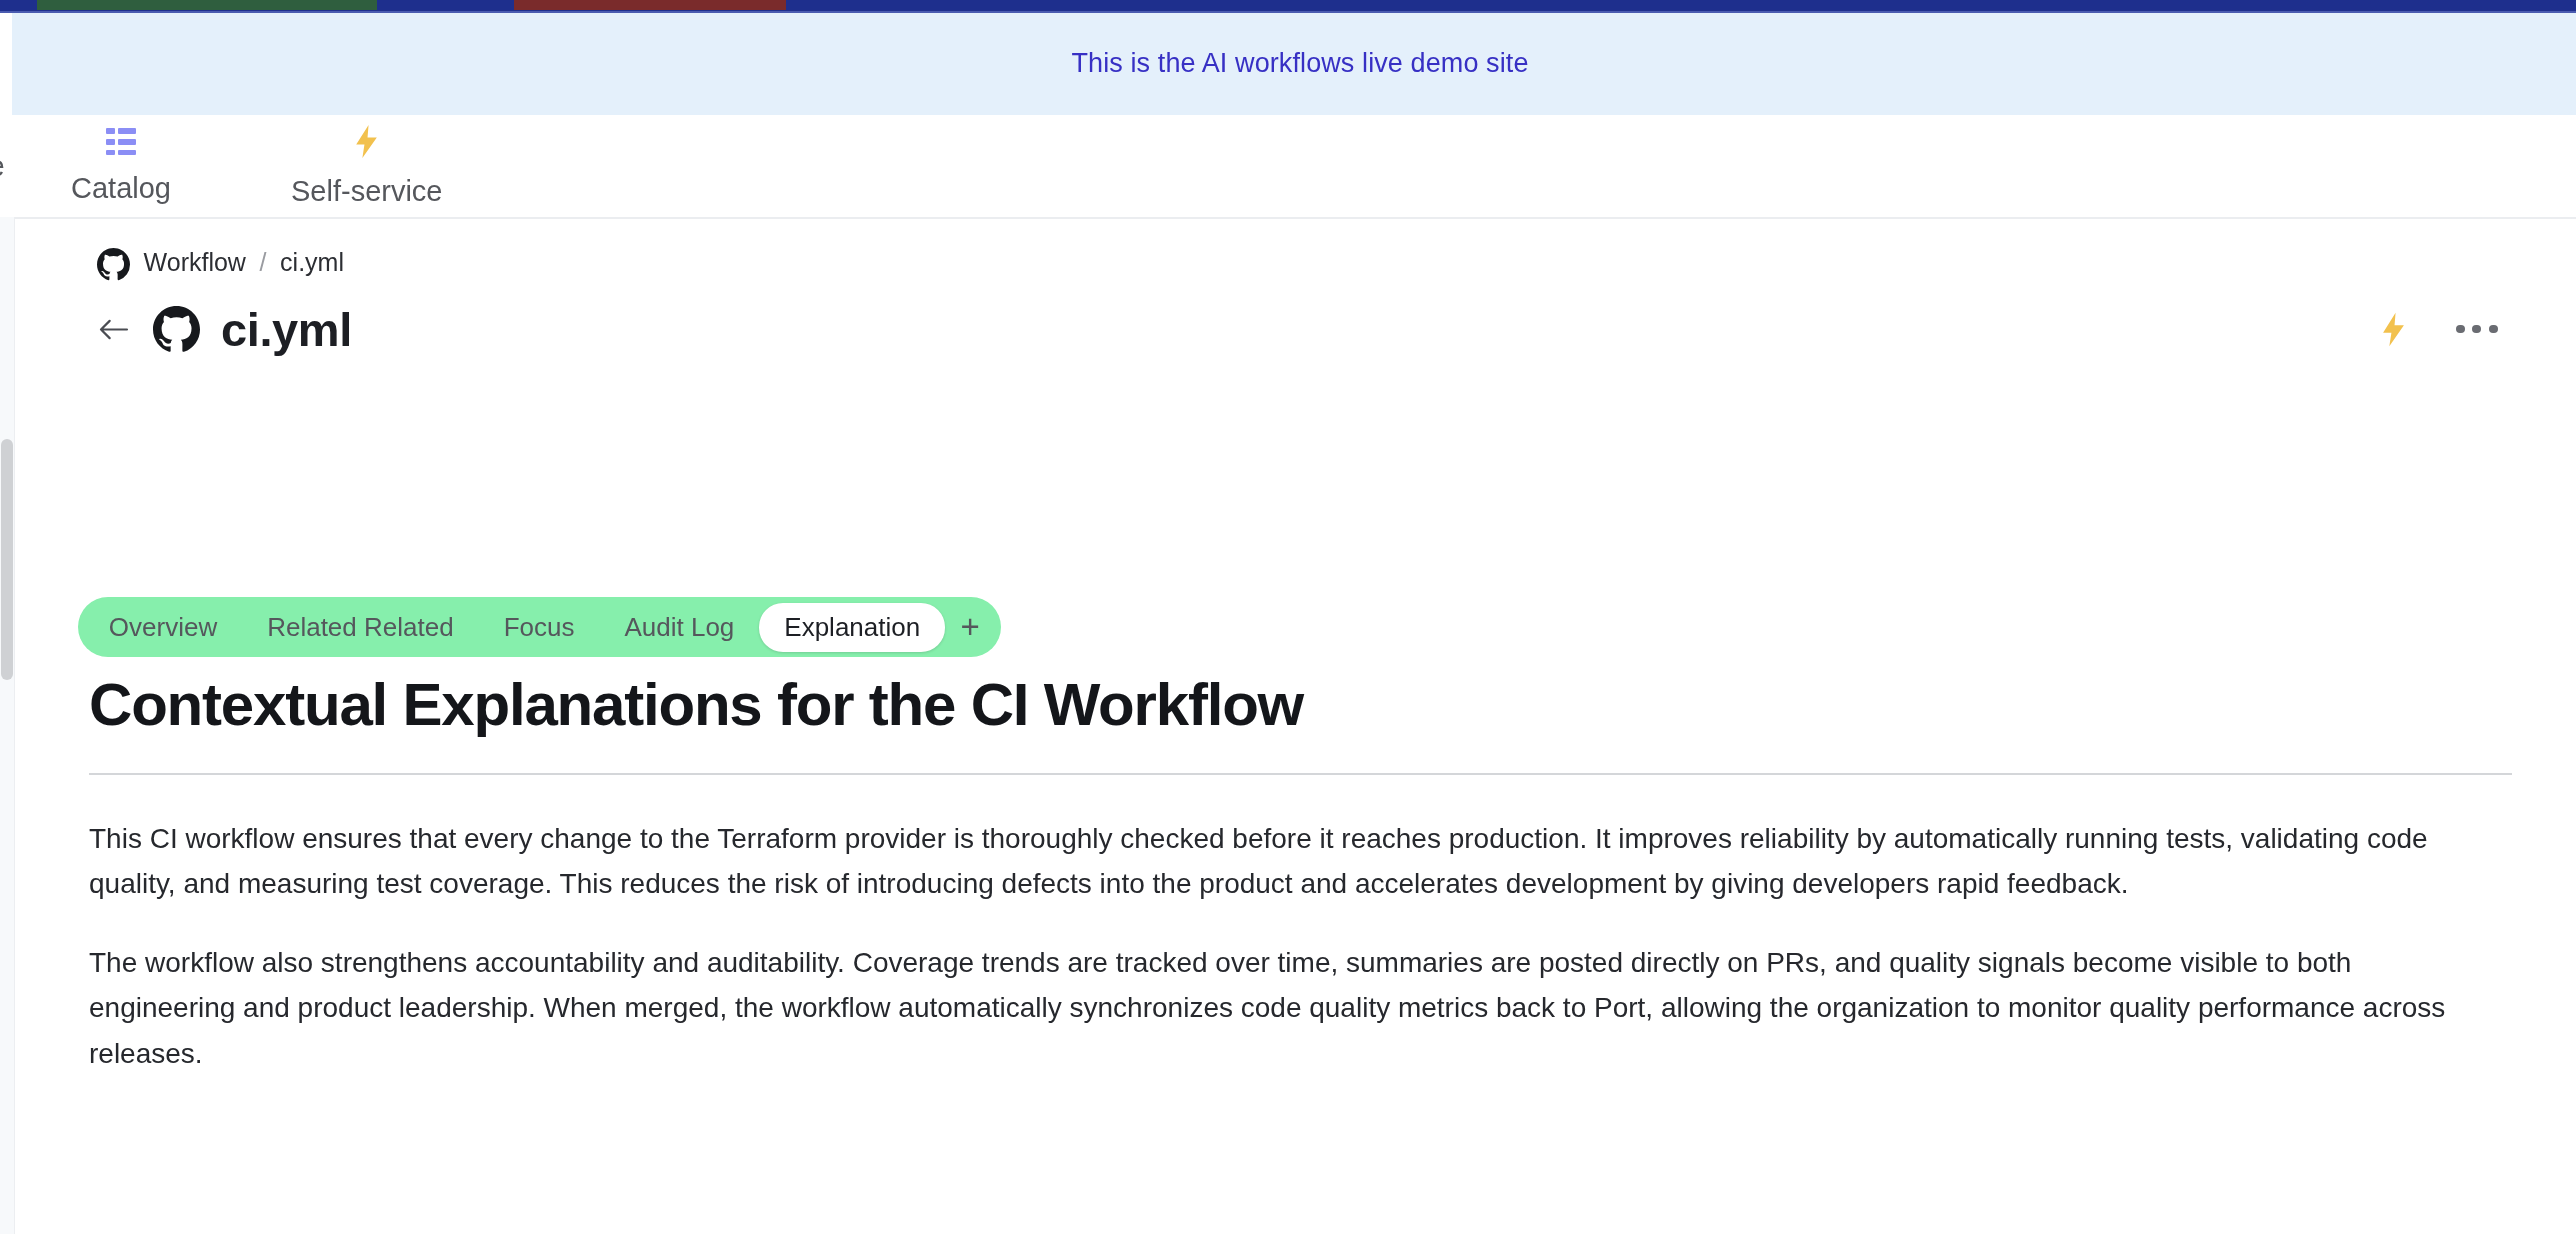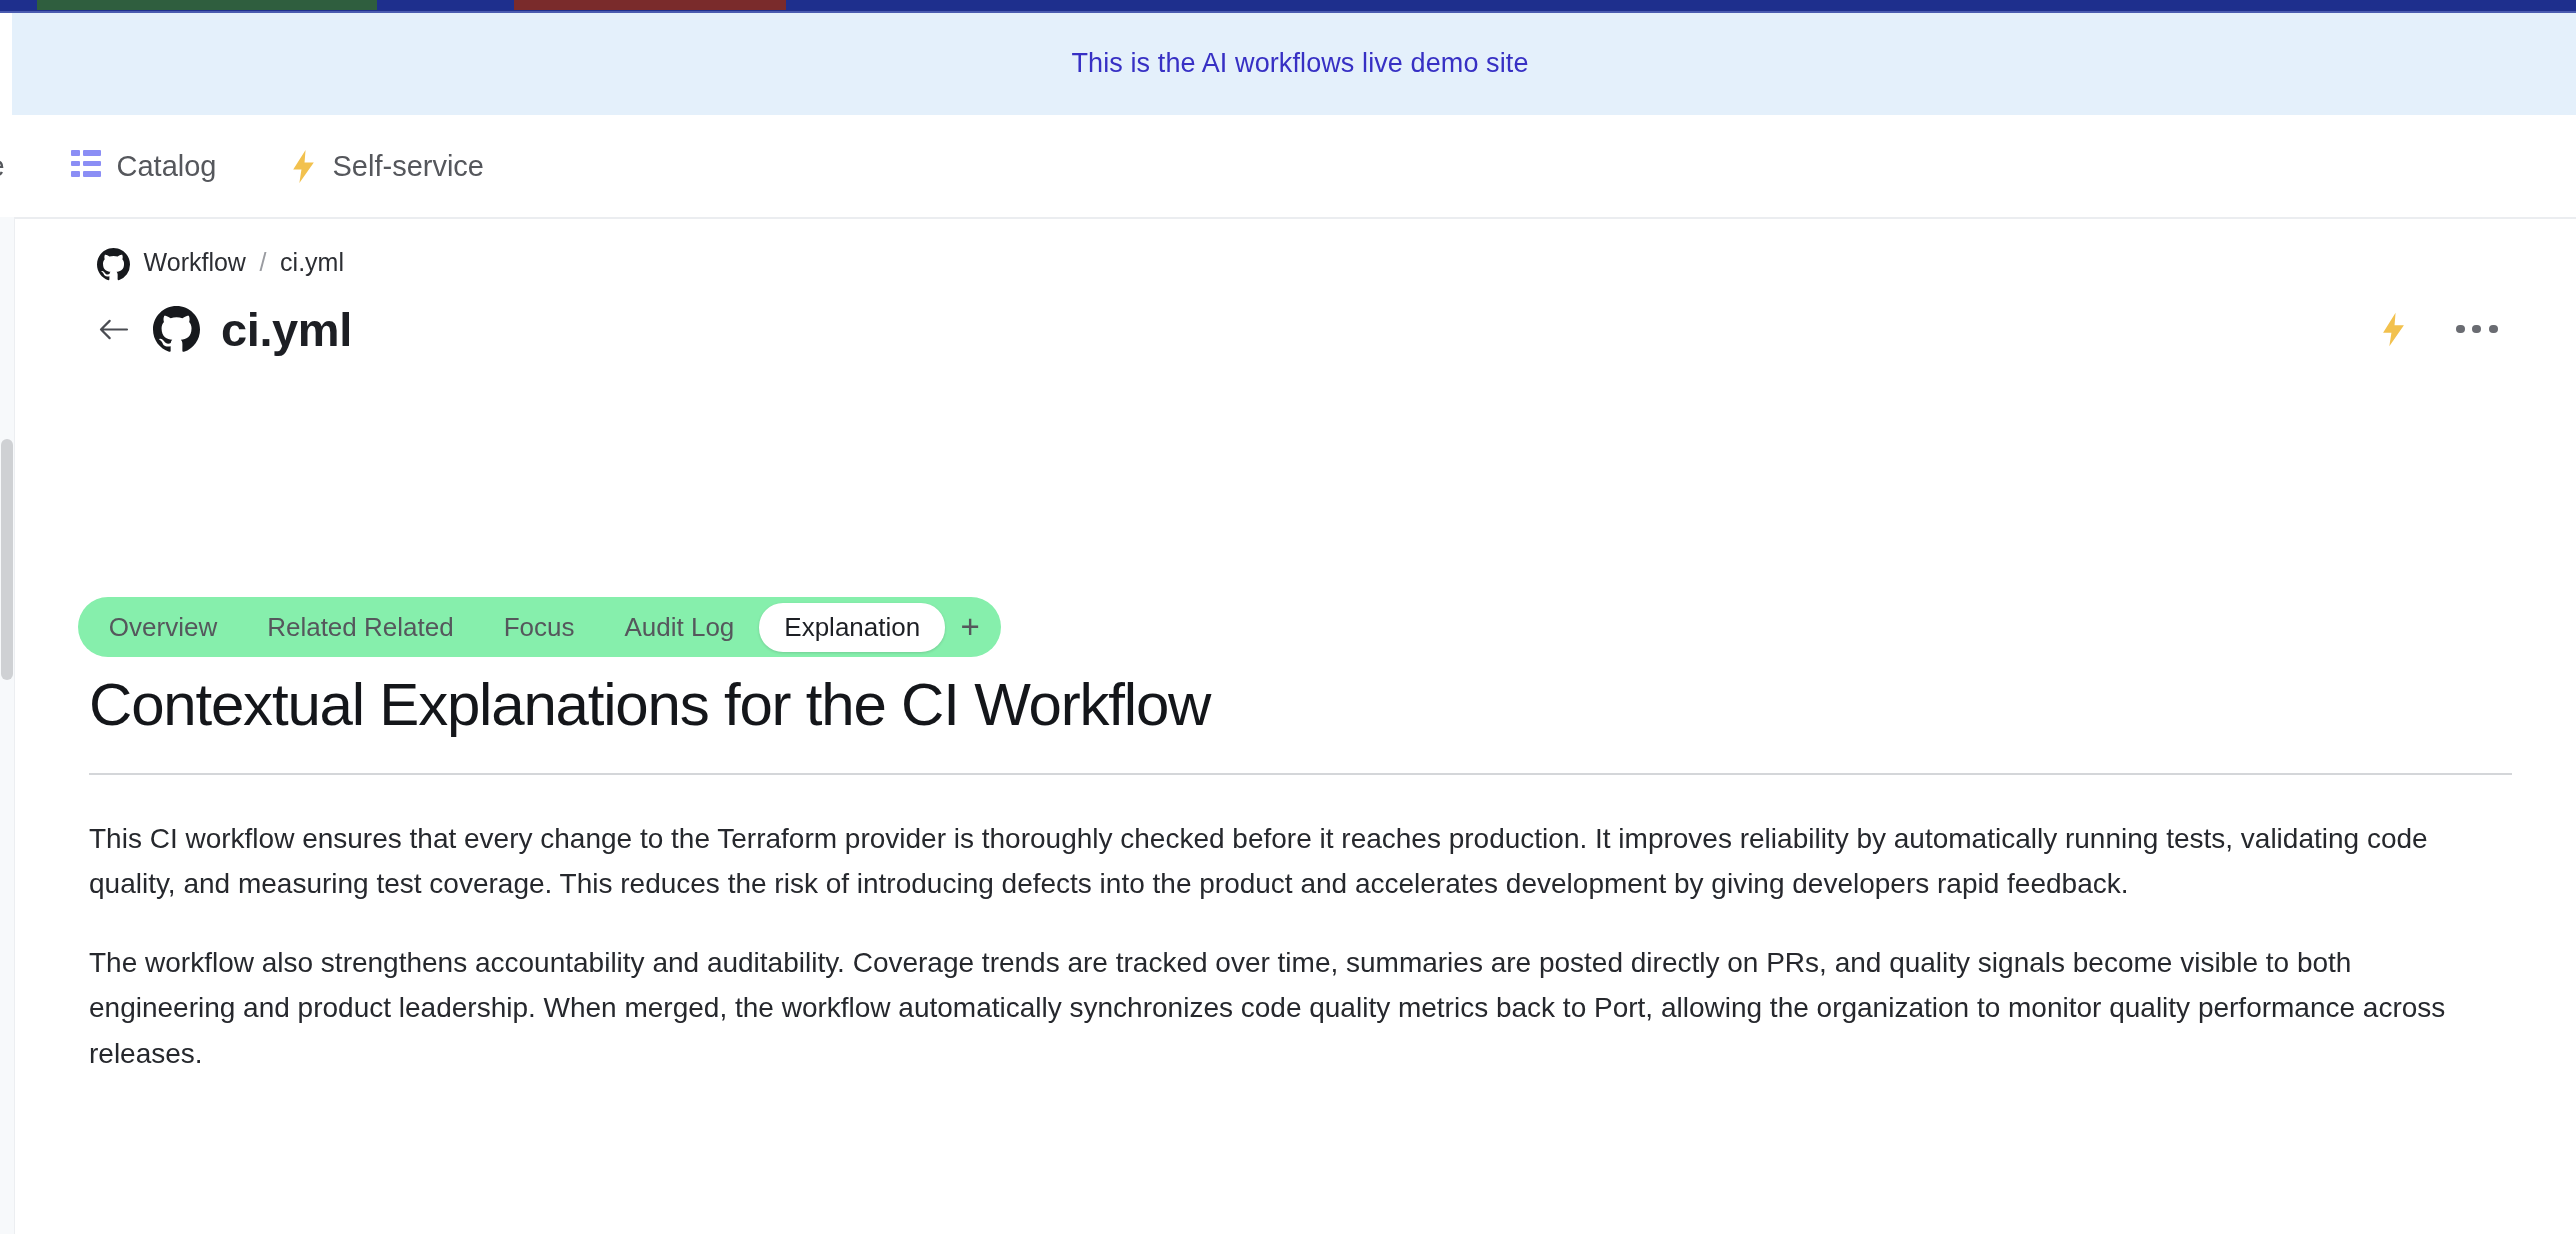--- a/index.html
+++ b/index.html
@@ -66,23 +66,24 @@
   }
   .nav-clip-left {
     position: absolute;
     left: -11.6px;
     color: #55575c;
     font-size: 29px;
   }
   .nav-item {
     position: absolute;
     display: flex;
-    align-items: flex-start;
+    align-items: center;
     gap: 16.5px;
     cursor: pointer;
+    flex-direction: column;
   }
   .nav-item-catalog { left: 71px; }
   .nav-item-self-service { left: 291px; }
   .nav-label {
     color: #55575c;
     font-size: 29px;
     white-space: nowrap;
   }
 
   .icon-catalog {
@@ -275,21 +276,21 @@
 
   
   .content {
     position: absolute;
     left: 89px; top: 454px;
     width: 2423px;
   }
   .content h1 {
     color: #14161a;
     font-size: 60px;
-    font-weight: 400;
+    font-weight: 700;
     letter-spacing: -1.2px;
     line-height: 1.12;
     margin-bottom: 35px;
   }
   .content hr {
     border: none;
     height: 1.9px;
     background: #d4d6d9;
     margin: 0 0 41px 0;
   }

